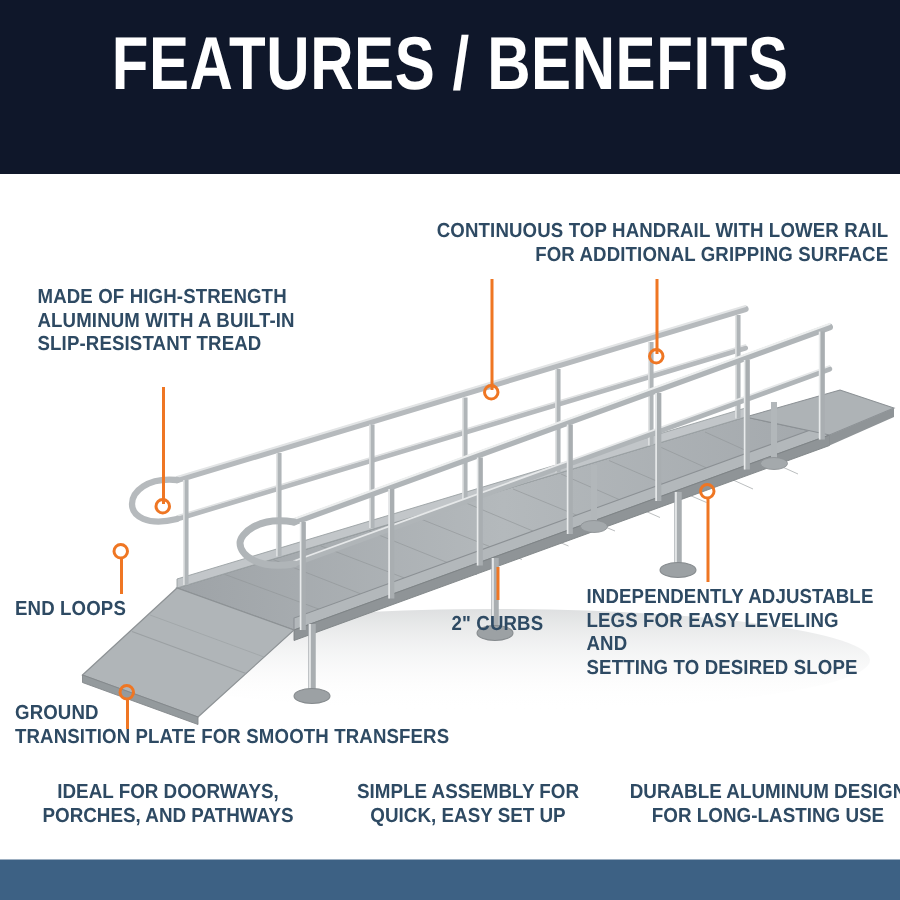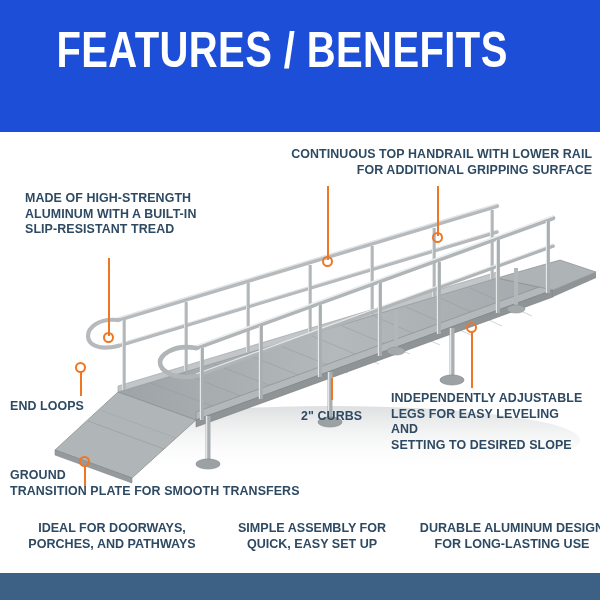--- a/index.html
+++ b/index.html
@@ -5,23 +5,23 @@
   html,body{margin:0;padding:0;}
   body{
     width:600px;height:600px;overflow:hidden;
     background:#ffffff;
     font-family:"Liberation Sans","DejaVu Sans",sans-serif;
   }
   #page{position:relative;width:600px;height:600px;background:#fff;overflow:hidden;}
 
   
   .header{
-    position:absolute;left:0;top:0;width:600px;height:132px;
-    background:#1d4ed8;
-    display:flex;align-items:center;
+    position:absolute;left:0;top:0;width:600px;height:116px;
+    background:#0f172a;
+    display:flex;align-items:center;justify-content:center;
   }
   .header-title{
     color:#ffffff;
     font-weight:700;
     font-size:50px;
     line-height:50px;
     letter-spacing:0.5px;
     transform:scaleX(.80) translateY(-16px);
     transform-origin:center center;
     white-space:nowrap;

